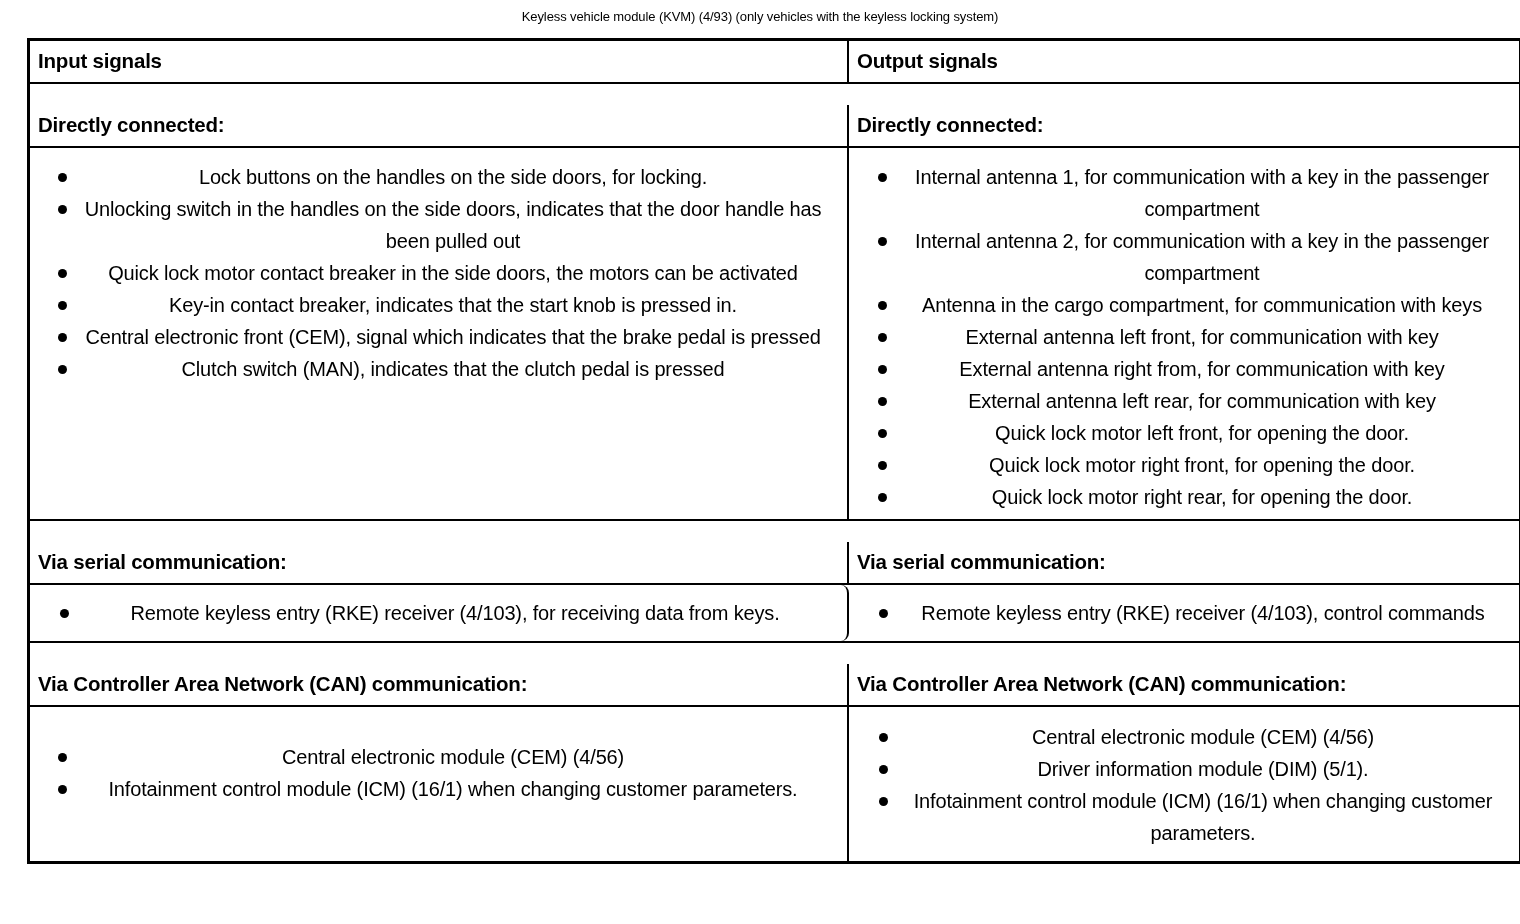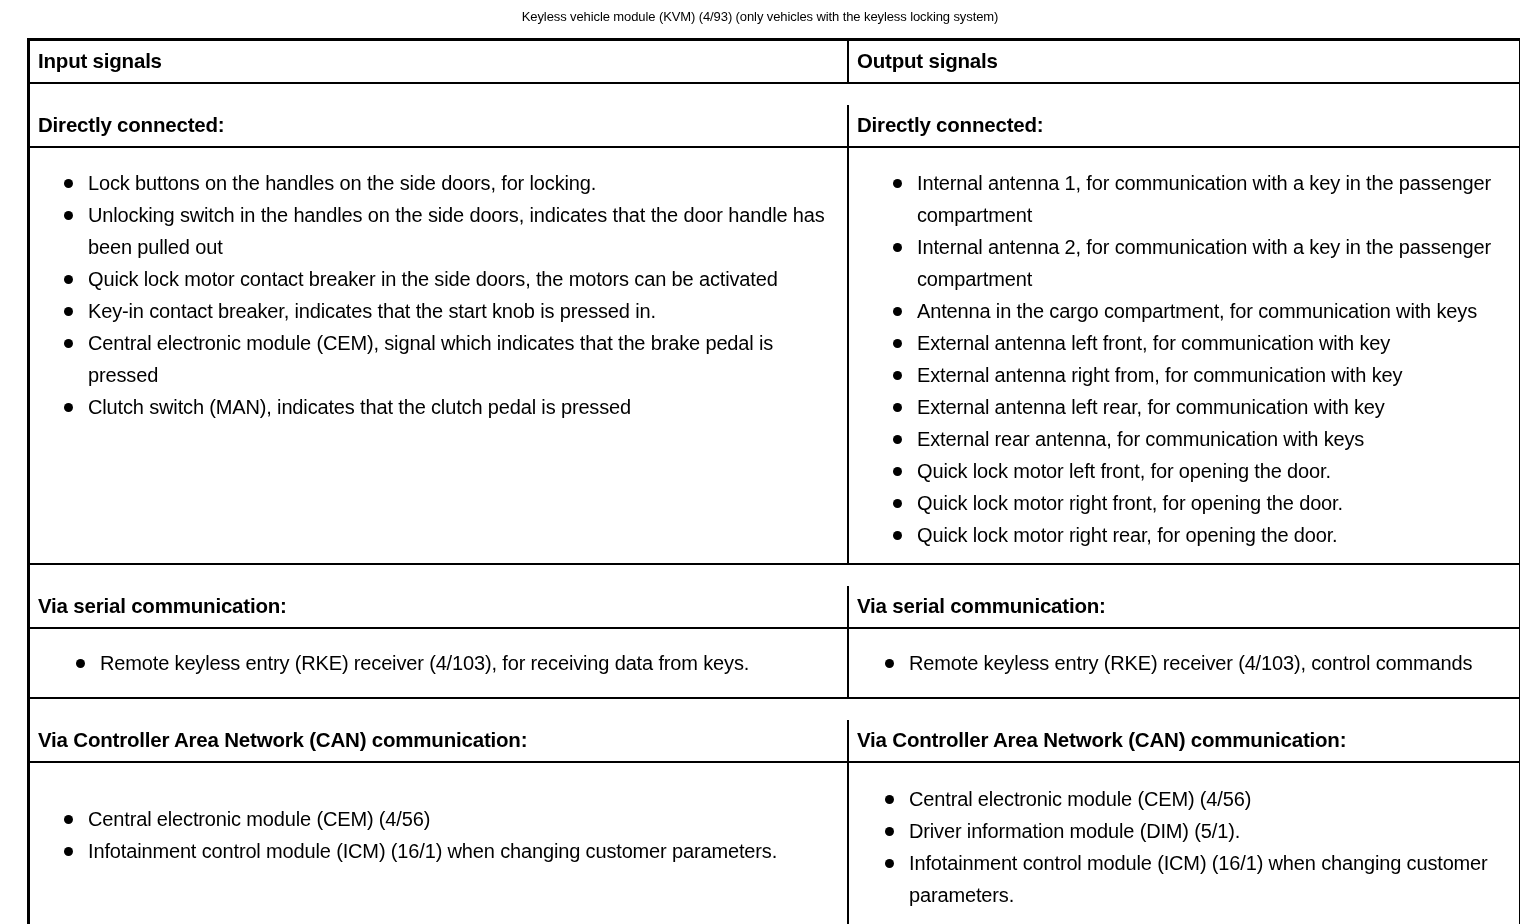--- a/index.html
+++ b/index.html
@@ -65,22 +65,23 @@
     line-height: 24px;
     letter-spacing: -0.2px;
     padding: 8px 0 8px 8px;
     white-space: nowrap;
   }
   .row-head .cell { height: 41px; }
   .row-sub .cell { height: 41px; margin-top: 21px; }
 
   ul.bullets {
     list-style: none;
-    margin: 6px;
+    margin: 0;
     padding: 0;
+    text-align: center;
   }
   ul.bullets li {
     position: relative;
     font-size: 20px;
     line-height: 32px;
     letter-spacing: -0.15px;
     padding-left: 48px;
     margin: 0;
   }
   ul.bullets li::before {
@@ -94,23 +95,23 @@
     background: #000;
   }
   .cell.right ul.bullets li {
     padding-left: 50px;
   }
   .cell.right ul.bullets li::before {
     left: 26px;
   }
 
   .body-main .cell.left { padding: 13px 10px 6px 4px; }
-  .body-main .cell.right { padding: 13px 6px 6px 12px; }
-
-  .body-serial .cell.left { padding: 12px 10px 12px 16px; }
+  .body-main .cell.right { padding: 13px 6px 6px 3px; }
+
+  .body-serial .cell.left { padding: 12px 10px 12px 6px; border-radius: 8px; }
   .body-serial .cell.right { padding: 12px 0 12px 4px; }
 
   .body-can .cell.left { padding: 34px 10px 12px 4px; }
   .body-can .cell.right { padding: 14px 6px 12px 4px; }
 
   .narrow-l { max-width: 790px; }
   .narrow-r { max-width: 650px; }
 </style>
 </head>
 <body>
@@ -139,33 +140,32 @@
       </div>
     </div>
 
     <div class="row body-main">
       <div class="cell left">
         <ul class="bullets narrow-l">
           <li>Lock buttons on the handles on the side doors, for locking.</li>
           <li>Unlocking switch in the handles on the side doors, indicates that the door handle has been pulled out</li>
           <li>Quick lock motor contact breaker in the side doors, the motors can be activated</li>
           <li>Key-in contact breaker, indicates that the start knob is pressed in.</li>
-          <li>Central electronic module (CEM), signal which indicates that the brake pedal is pressed</li>
+          <li>Central electronic front (CEM), signal which indicates that the brake pedal is pressed</li>
           <li>Clutch switch (MAN), indicates that the clutch pedal is pressed</li>
         </ul>
       </div>
       <div class="cell right">
         <ul class="bullets narrow-r">
           <li>Internal antenna 1, for communication with a key in the passenger compartment</li>
           <li>Internal antenna 2, for communication with a key in the passenger compartment</li>
           <li>Antenna in the cargo compartment, for communication with keys</li>
           <li>External antenna left front, for communication with key</li>
           <li>External antenna right from, for communication with key</li>
           <li>External antenna left rear, for communication with key</li>
-          <li>External rear antenna, for communication with keys</li>
           <li>Quick lock motor left front, for opening the door.</li>
           <li>Quick lock motor right front, for opening the door.</li>
           <li>Quick lock motor right rear, for opening the door.</li>
         </ul>
       </div>
     </div>
 
     <div class="row row-sub">
       <div class="cell left">
         <div class="hdr-text">Via serial communication:</div>

